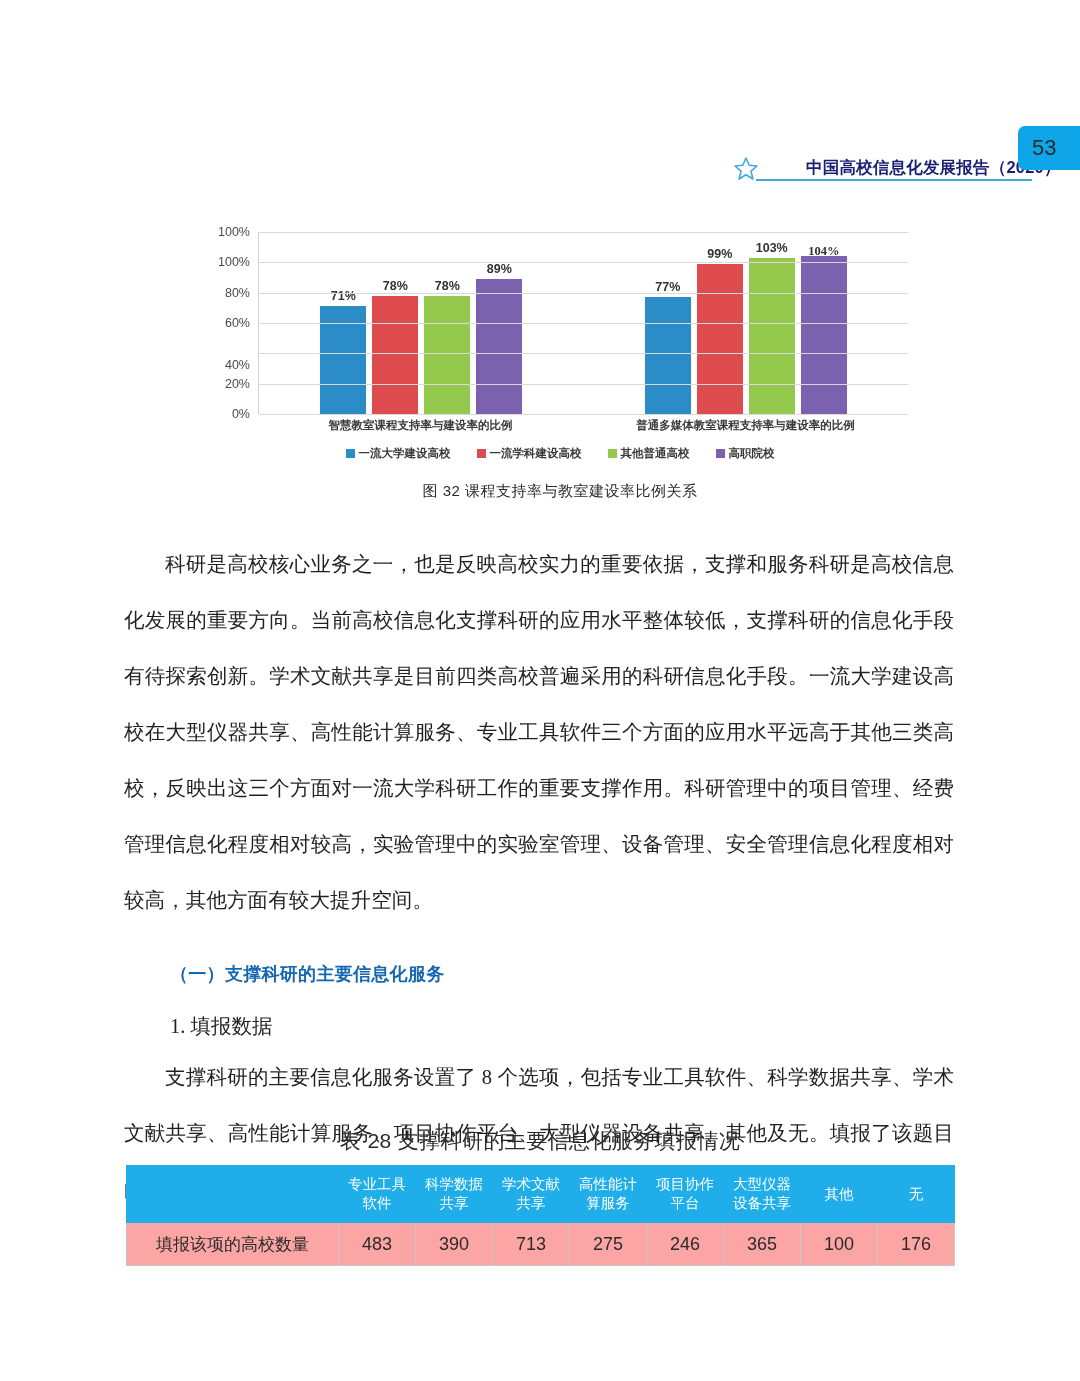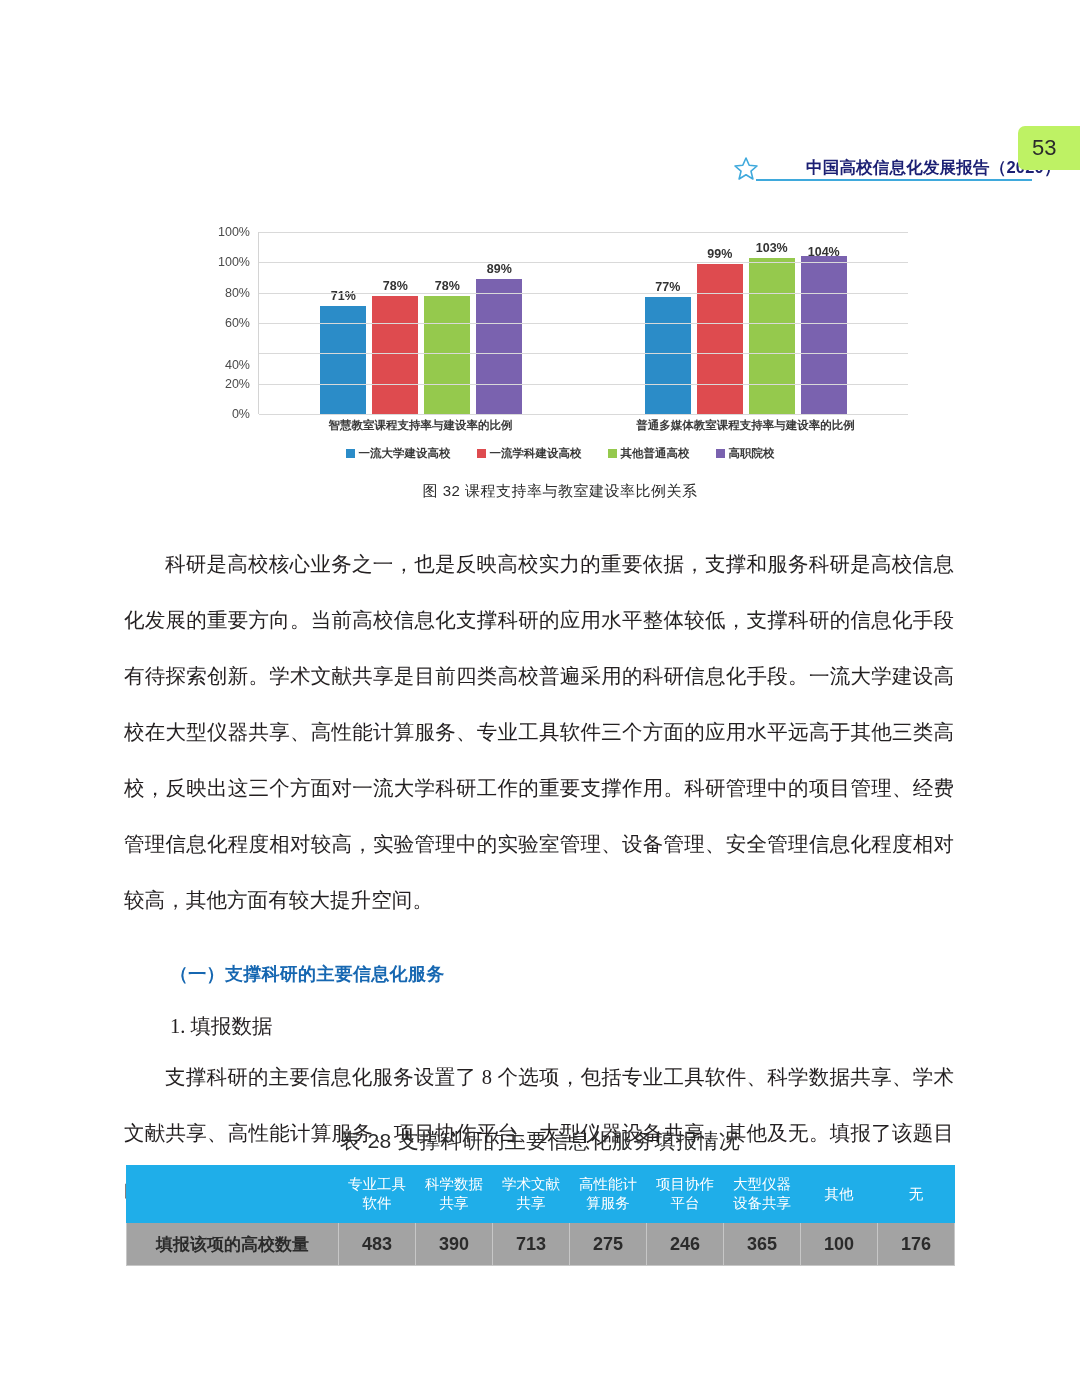--- a/index.html
+++ b/index.html
@@ -52,21 +52,21 @@
     color: #1B1F73;
     letter-spacing: 0.2px;
     white-space: nowrap;
   }
   .page-badge {
     position: absolute;
     left: 1018px;
     top: 126px;
     width: 62px;
     height: 44px;
-    background: #bef264;
+    background: #0ea5e9;
     border-radius: 7px 0 0 7px;
     font-family: "Liberation Sans", "DejaVu Sans", sans-serif;
     font-size: 22px;
     color: #2b2b2b;
     display: flex;
     align-items: center;
     padding-left: 14px;
     box-sizing: border-box;
   }
 
@@ -286,22 +286,21 @@
     border-color: #1FAEE9;
   }
   table.data thead th.corner {
     background: #1FAEE9;
     border-color: #1FAEE9;
   }
   table.data tbody td {
     height: 40px;
     font-size: 18px;
     color: #2b2b2b;
-    background: #a3a3a3;
-    font-weight: bold;
+    background: #fca5a5;
   }
   table.data tbody td.rowhead {
     font-size: 17px;
   }
   .col-label { width: 212px; }
   .col-n { width: 77px; }
 </style>
 </head>
 <body>
 
@@ -353,21 +352,21 @@
             <div class="bar-wrap">
               <div class="bar" style="height: 150.15px; background: rgb(222, 75, 79);"></div>
               <div class="bar-label" style="bottom: 153.15px;">99%</div>
             </div>
             <div class="bar-wrap">
               <div class="bar" style="height: 156.217px; background: rgb(149, 201, 77);"></div>
               <div class="bar-label" style="bottom: 159.217px;">103%</div>
             </div>
             <div class="bar-wrap">
               <div class="bar" style="height: 157.733px; background: rgb(122, 98, 175);"></div>
-              <div class="bar-label" style="bottom: 155px;">104%</div>
+              <div class="bar-label" style="bottom: 155px; font-family: Liberation Serif, serif;">104%</div>
             </div>
           </div>
         </div>
     <div class="gridline" style="top: 0px;"></div>
         <div class="gridline" style="top: 30.3333px;"></div>
         <div class="gridline" style="top: 60.6667px;"></div>
         <div class="gridline" style="top: 91px;"></div>
         <div class="gridline" style="top: 121.333px;"></div>
         <div class="gridline" style="top: 151.667px;"></div>
         <div class="gridline" style="top: 182px;"></div>

